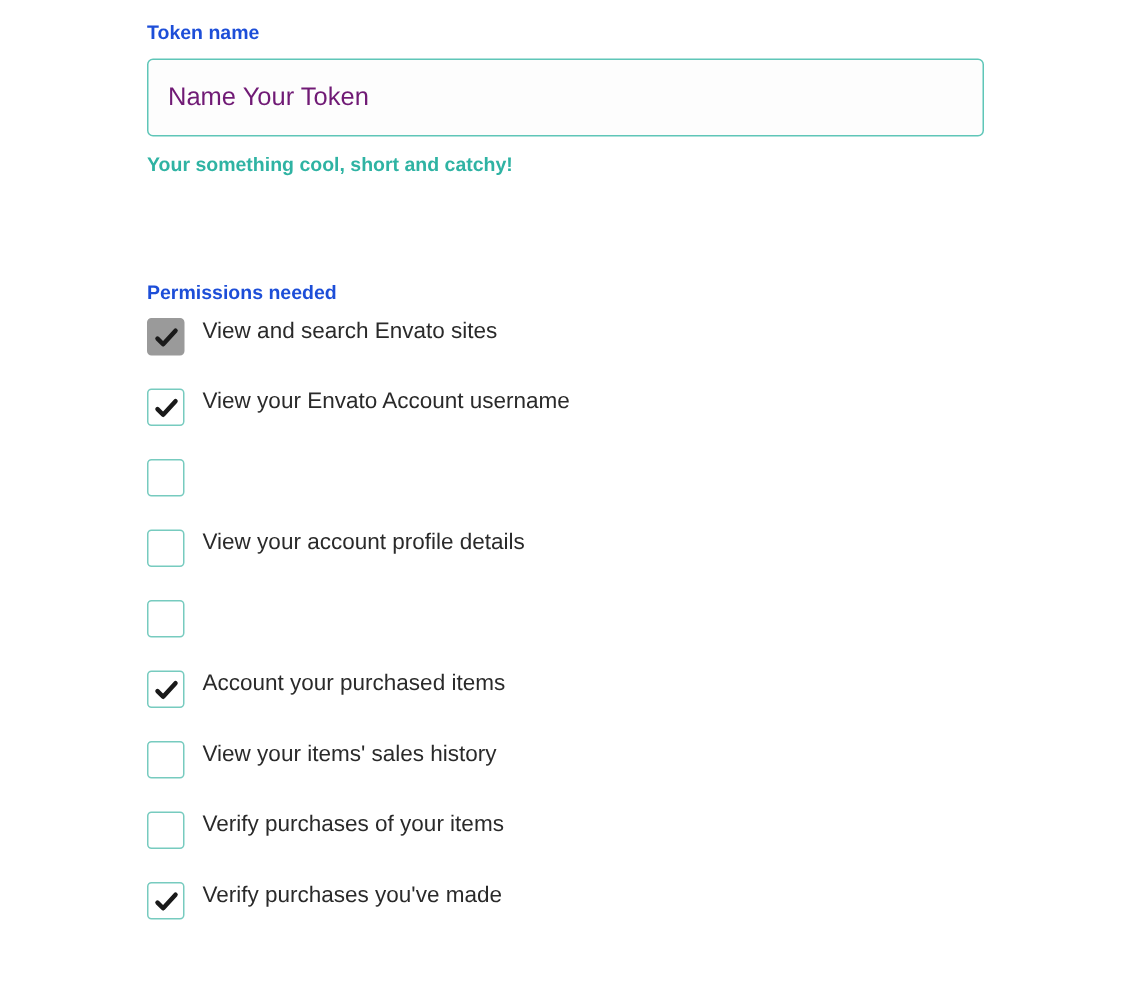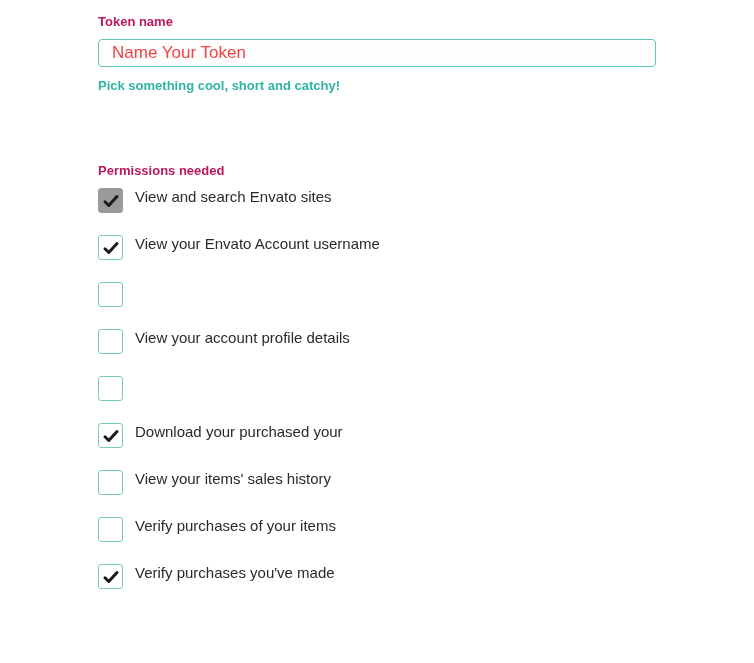--- a/index.html
+++ b/index.html
@@ -7,33 +7,33 @@
       margin: 0;
       padding: 0;
     }
     body {
       font-family: -apple-system, BlinkMacSystemFont, "Segoe UI", Helvetica, Arial, sans-serif;
       background: #fff;
       padding: 14px 98px;
       width: 754px;
     }
     .field-label {
-      color: #be185d;
+      color: #1d4ed8;
       font-size: 13px;
       font-weight: 600;
       margin-bottom: 10px;
     }
     .text-input {
       width: 100%;
-      padding: 3px 13px;
+      padding: 15px 13px;
       font-size: 17px;
       border: 1px solid #5fc6b8;
       border-radius: 4px;
       background: #fdfdfd;
-      color: #ef4444;
+      color: #701a75;
       outline: none;
       font-family: inherit;
     }
     .hint-text {
       color: #2fb3a3;
       font-size: 13px;
       font-weight: 600;
       margin-top: 11px;
     }
     .section {
@@ -77,21 +77,21 @@
       font-size: 15px;
       margin-left: 12px;
     }
   </style>
 </head>
 <body>
 
 <div>
   <div class="field-label">Token name</div>
   <input type="text" class="text-input" value="Name Your Token" style="">
-  <div class="hint-text">Pick something cool, short and catchy!</div>
+  <div class="hint-text">Your something cool, short and catchy!</div>
 </div>
 
 <div class="section">
   <div class="field-label">Permissions needed</div>
   <ul class="permissions-list">
       <li class="permission-item">
         <div class="checkbox checked disabled">
           <svg viewBox="0 0 24 24" fill="none" stroke="#1a1a1a" stroke-width="4" stroke-linecap="round" stroke-linejoin="round">
             <polyline points="4 13 9 18 20 6"></polyline>
           </svg>
@@ -115,21 +115,21 @@
       </li>
       <li class="permission-item">
         <div class="checkbox"></div>
       </li>
       <li class="permission-item">
         <div class="checkbox checked">
           <svg viewBox="0 0 24 24" fill="none" stroke="#1a1a1a" stroke-width="4" stroke-linecap="round" stroke-linejoin="round">
             <polyline points="4 13 9 18 20 6"></polyline>
           </svg>
         </div>
-        <span class="permission-label">Download your purchased your</span>
+        <span class="permission-label">Account your purchased items</span>
       </li>
       <li class="permission-item">
         <div class="checkbox"></div>
         <span class="permission-label">View your items' sales history</span>
       </li>
       <li class="permission-item">
         <div class="checkbox"></div>
         <span class="permission-label">Verify purchases of your items</span>
       </li>
       <li class="permission-item">

